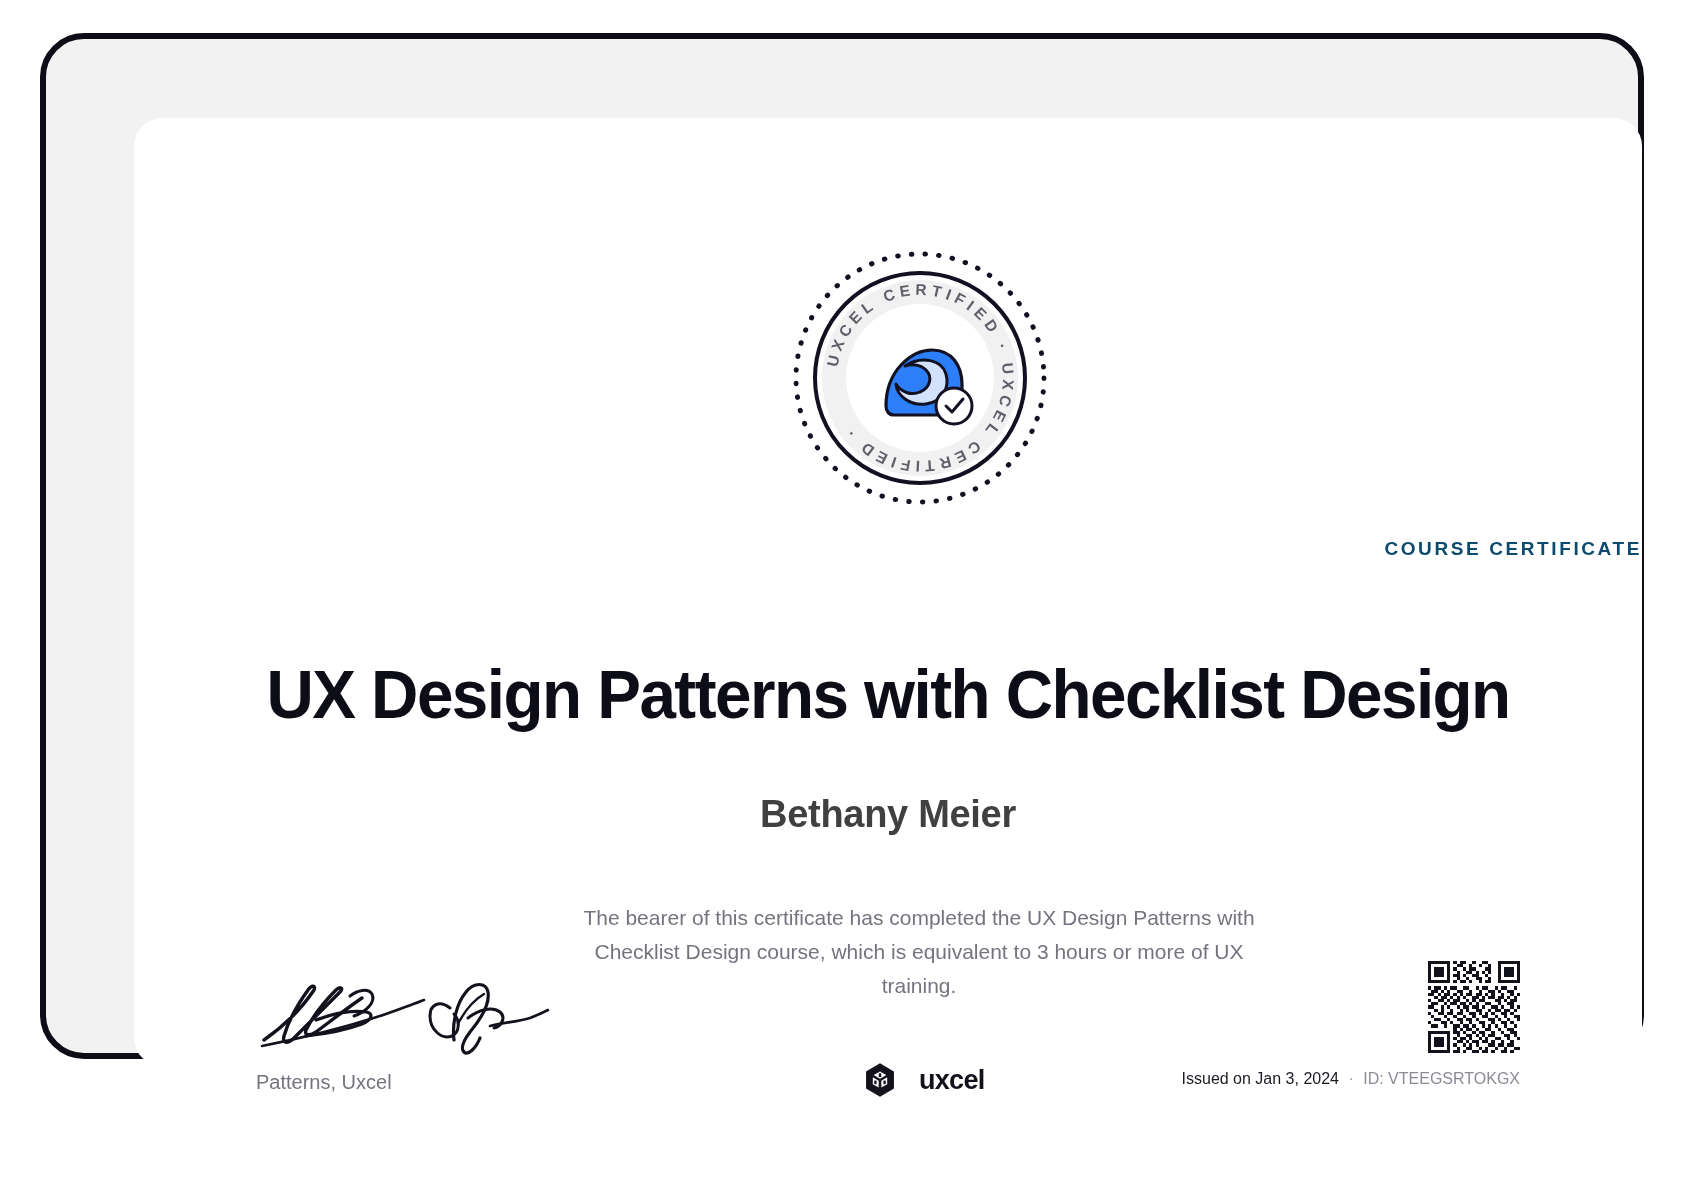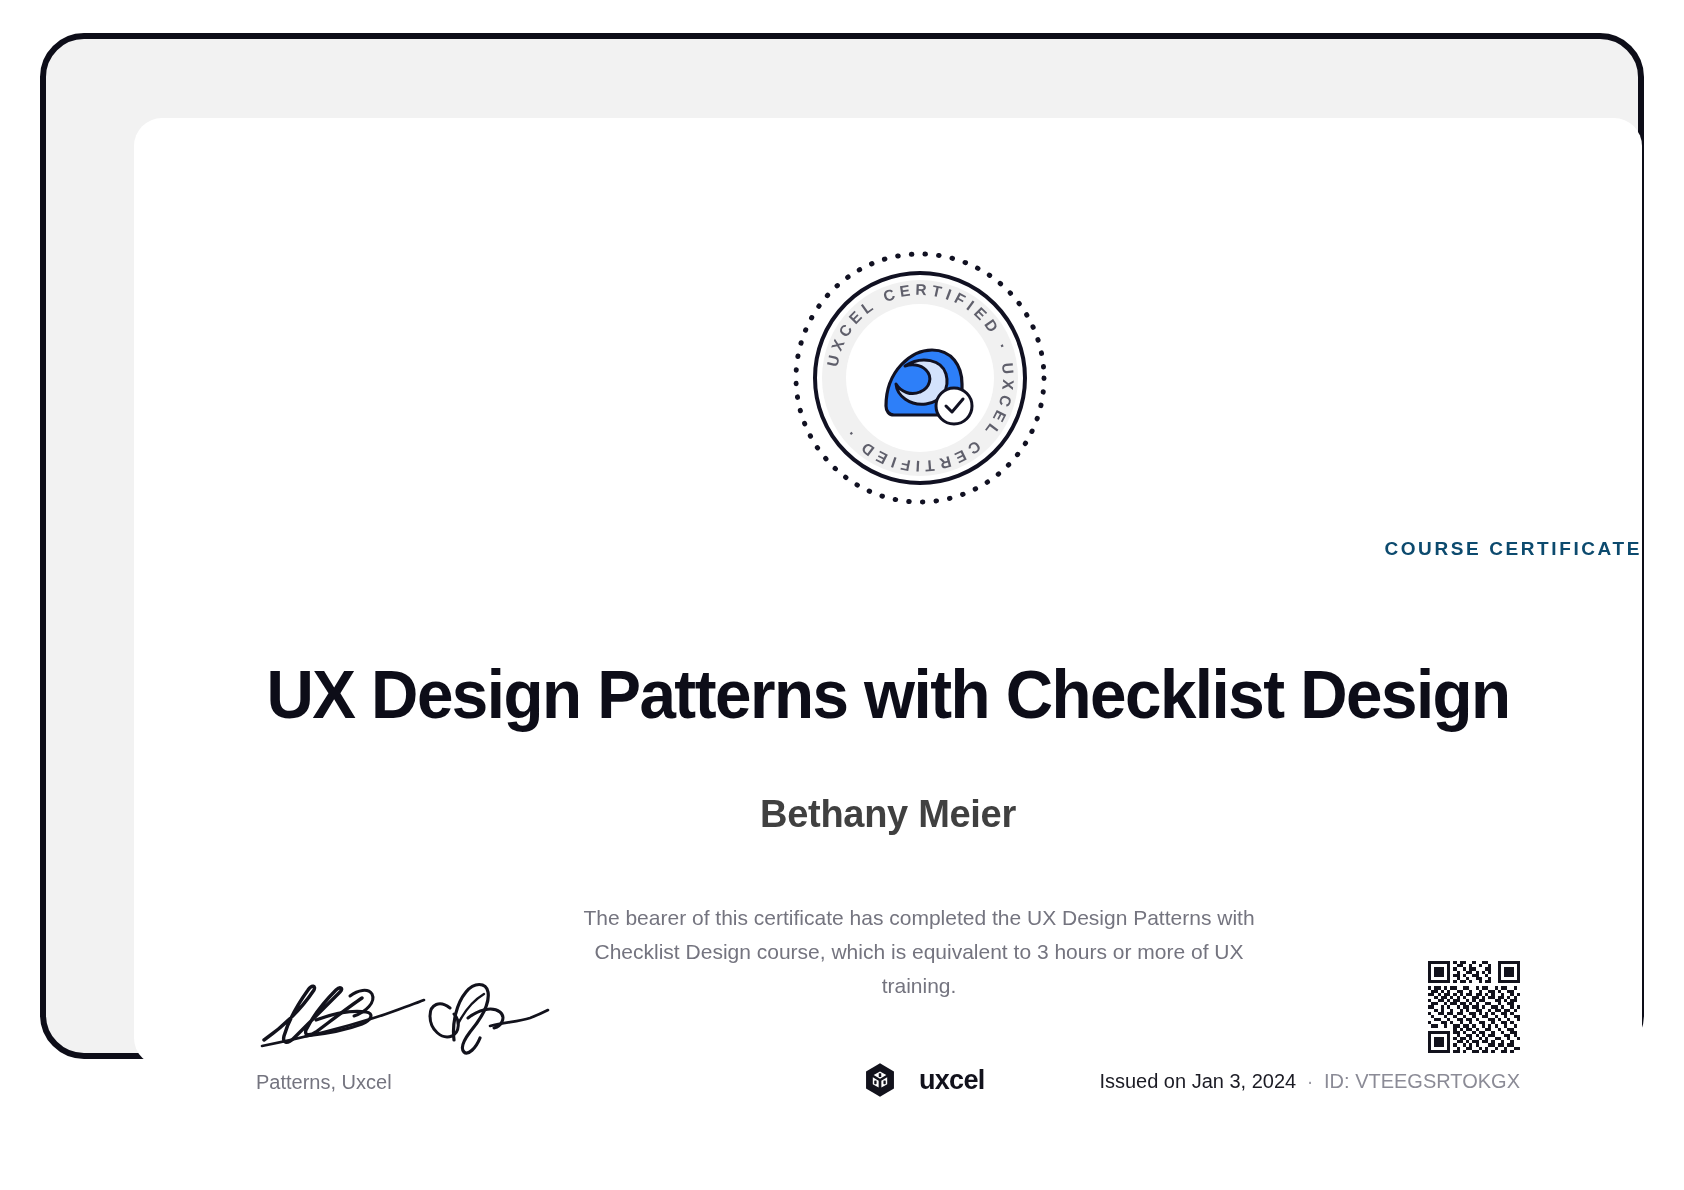--- a/index.html
+++ b/index.html
@@ -141,21 +141,21 @@
     font-size: 27px;
     font-weight: 700;
     letter-spacing: -0.7px;
     color: #12121c;
   }
 
   .issue-meta {
     position: absolute;
     right: 122px;
     top: 952px;
-    font-size: 20px;
+    font-size: 16px;
     color: #1b1b24;
     white-space: nowrap;
     text-align: center;
   }
   .issue-meta .sep { color: #9a9aa4; padding: 0 5px; }
   .issue-meta .cert-id { color: #8b8b96; }
 
   .qr {
     position: absolute;
     right: 122px;

